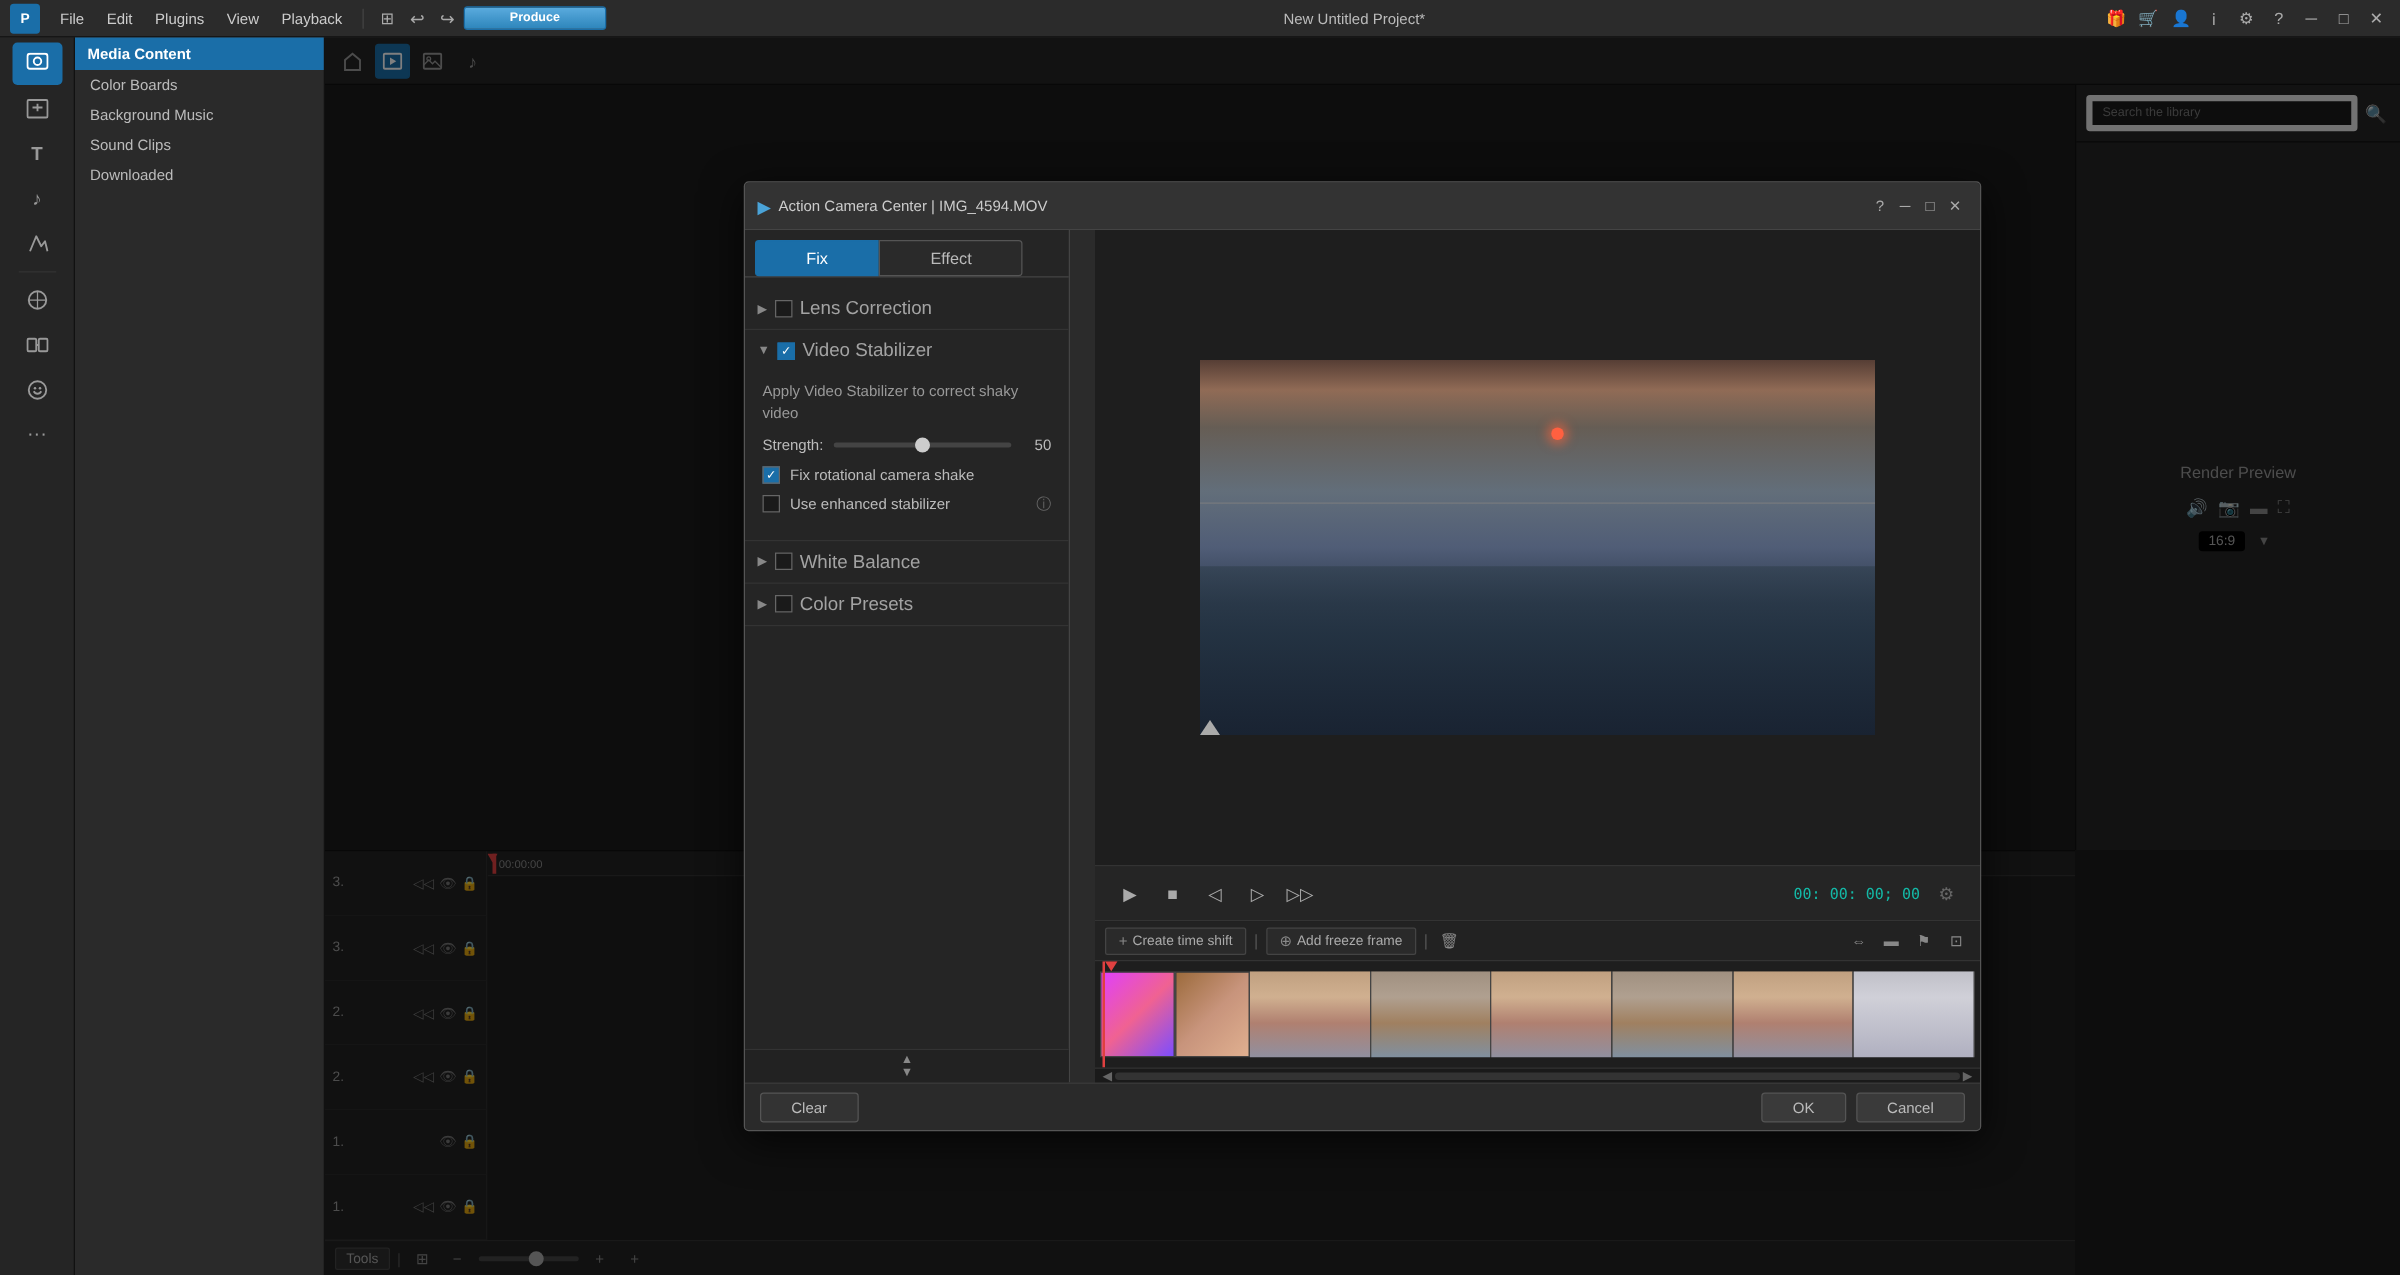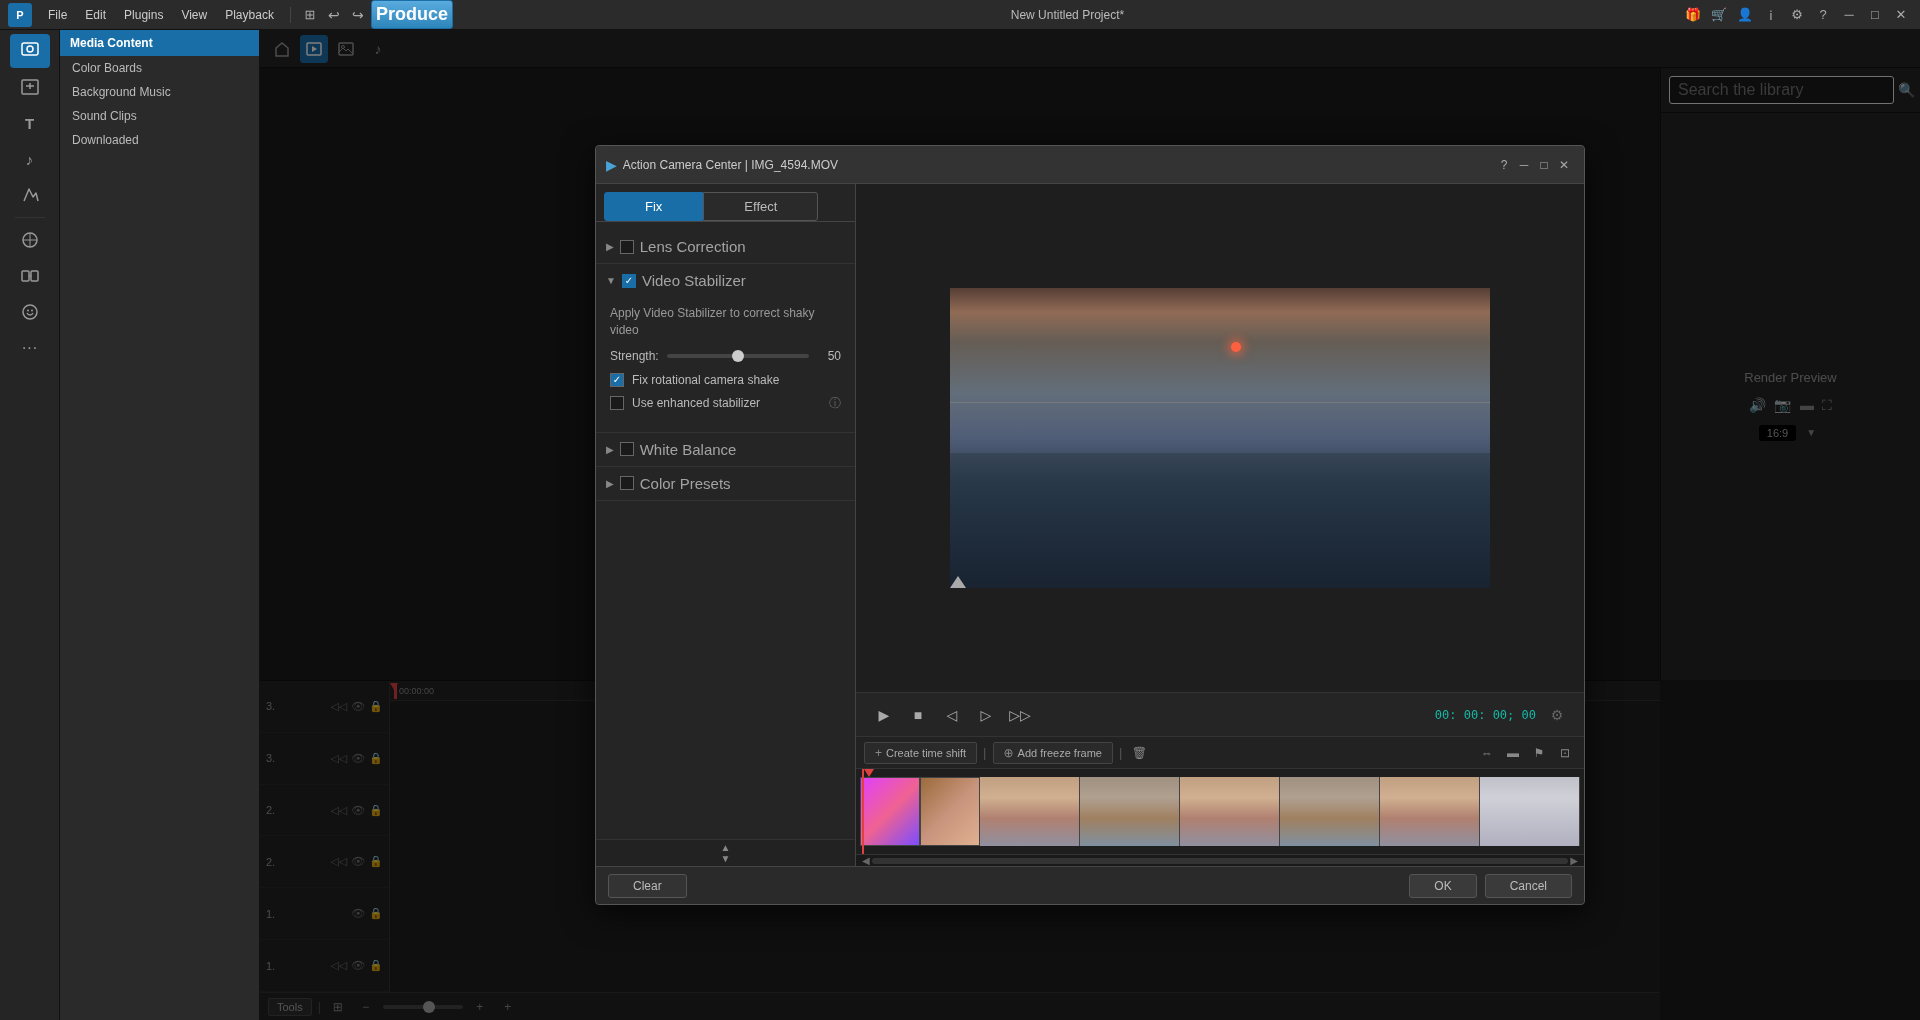--- a/index.html
+++ b/index.html
@@ -43,24 +43,24 @@
     .menu-bar .undo-btn, .menu-bar .redo-btn {
       width: 22px; height: 22px;
       background: transparent;
       border: none; color: #aaa; cursor: pointer;
       display: flex; align-items: center; justify-content: center; font-size: 14px;
     }
     .produce-btn {
       background: linear-gradient(to bottom, #5aabde, #2d85bb);
       border: 1px solid #1a6ea8;
       color: white;
-      padding: 3px 4px;
+      padding: 3px 36px;
       border-radius: 3px;
       cursor: pointer;
-      font-size: 18px;
+      font-size: 10px;
       font-weight: bold;
     }
     .title-center {
       flex: 1;
       text-align: center;
       color: #bbb;
       font-size: 12px;
     }
     .top-right-icons {
       display: flex; align-items: center; gap: 4px;
@@ -157,25 +157,25 @@
     .search-bar {
       display: flex;
       align-items: center;
       padding: 8px;
       border-bottom: 1px solid #111;
       gap: 4px;
     }
     .search-input {
       flex: 1;
       background: #1a1a1a;
-      border: 1px solid #e5e5e5;
+      border: 5px solid #e5e5e5;
       color: #ccc;
       padding: 4px 8px;
       border-radius: 3px;
-      font-size: 16px;
+      font-size: 10px;
     }
     .render-preview {
       flex: 1;
       display: flex;
       flex-direction: column;
       align-items: center;
       justify-content: center;
       padding-top: 20px;
     }
     .render-preview-label {
@@ -284,20 +284,21 @@
     }
     .modal-close-btn, .modal-max-btn, .modal-min-btn, .modal-help-btn {
       width: 20px; height: 20px;
       display: flex; align-items: center; justify-content: center;
       cursor: pointer; color: #aaa; font-size: 12px; border-radius: 2px;
     }
     .modal-body {
       display: flex;
       flex: 1;
       overflow: hidden;
+      gap: 20px;
     }
     
     .modal-left {
       width: 260px;
       background: #252525;
       border-right: 1px solid #444;
       display: flex;
       flex-direction: column;
     }
     .modal-tabs {

